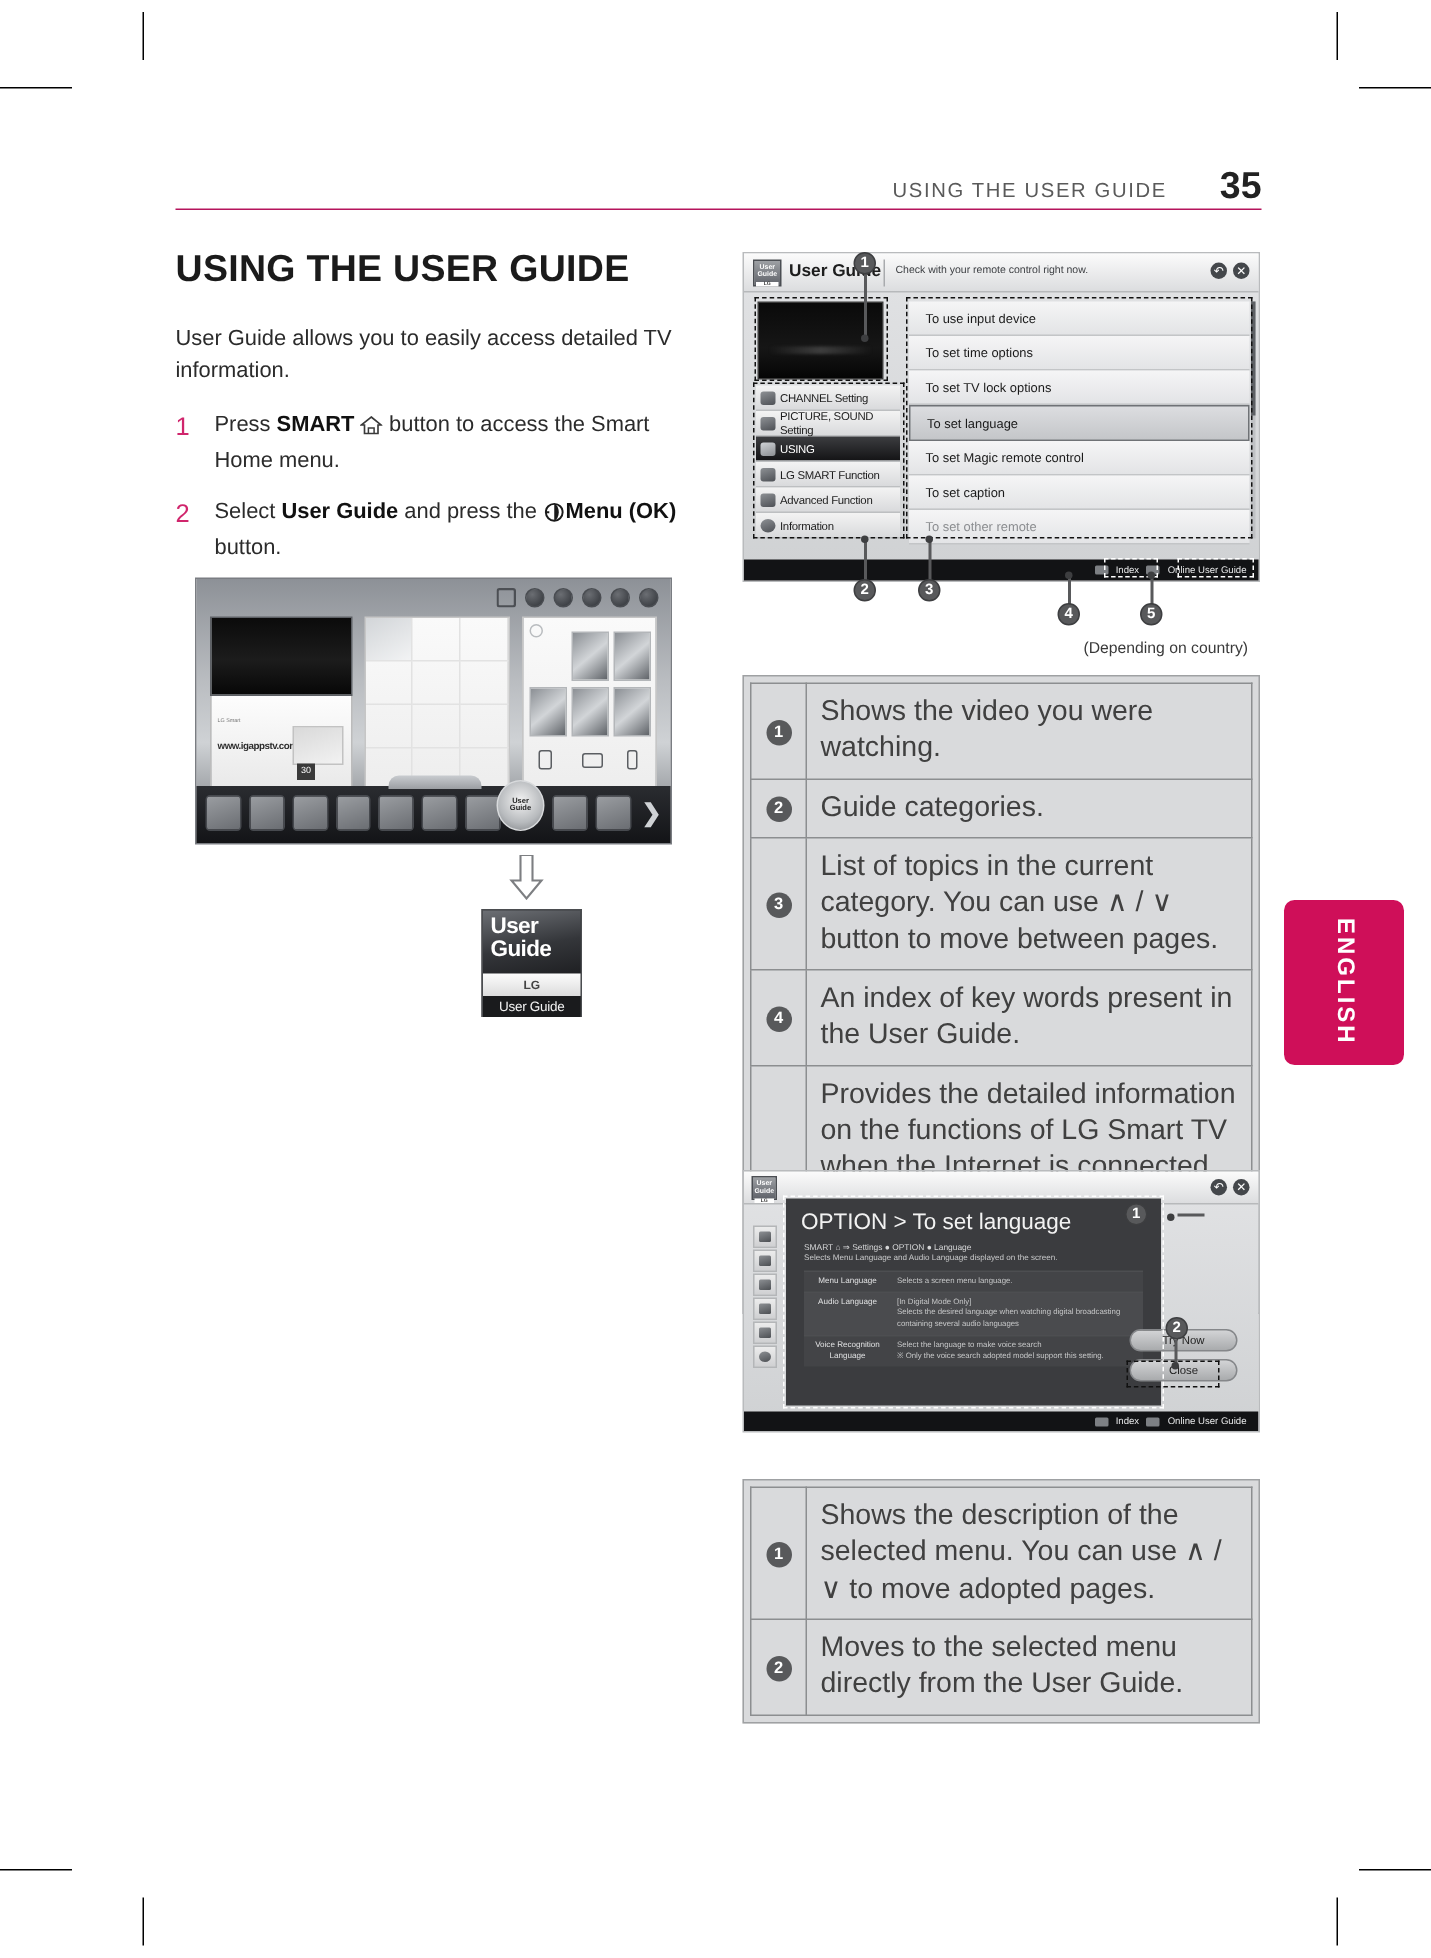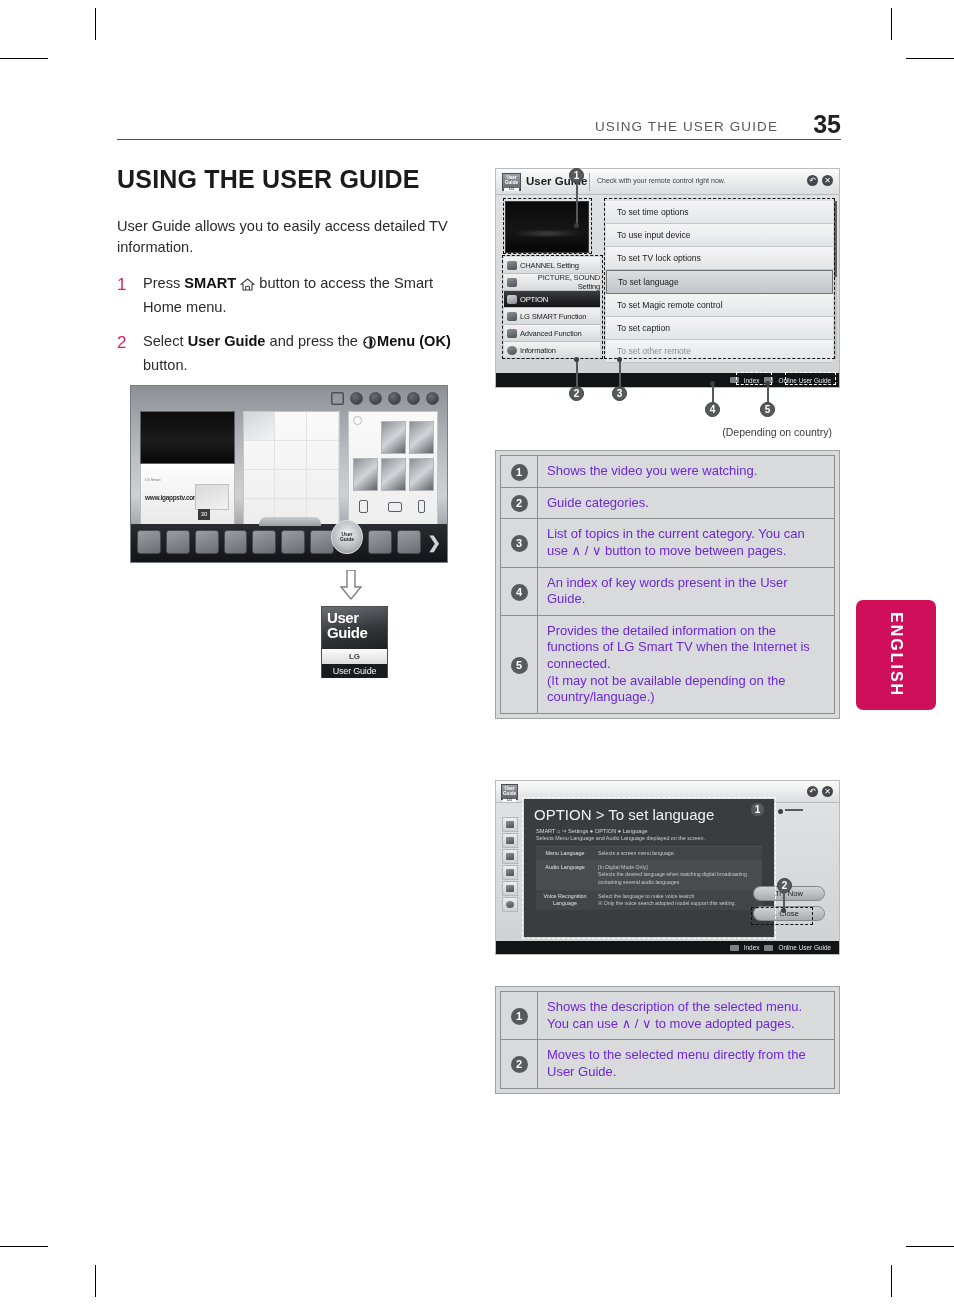--- a/index.html
+++ b/index.html
@@ -171,21 +171,21 @@
     background:linear-gradient(180deg,#0a0a0a,#161616 60%,#050505);
     border:1px solid #3a3a3a;
   }
   .tv-preview .gleam{ position:absolute; left:8%; top:58%; width:84%; height:5px;
             background:linear-gradient(90deg,transparent,#3e3e3e,transparent); filter:blur(1px);}
   .tv-nav { position:absolute; left:8px; top:62px; width:96px; }
   .tv-navitem {
     height:17px; display:flex; align-items:center; gap:3px; padding-left:3px;
     background:linear-gradient(180deg,#f3f3f3,#d9dadc);
     border-bottom:1px solid #bdbfc1;
-    font-size:7.6px; color:#1e1e1e; letter-spacing:-0.2px;text-align:right;
+    font-size:7.6px; color:#1e1e1e; letter-spacing:-0.2px;
   }
   .tv-navitem.sel { background:linear-gradient(180deg,#3c3d40,#141416); color:#fff; }
   .navico { width:10px; height:9px; flex:0 0 10px;
             background:linear-gradient(160deg,#8e9195,#4d5055); border-radius:2px; }
   .tv-navitem.sel .navico { background:linear-gradient(160deg,#cfd2d6,#8b8e92); }
 
   .tv-list { position:absolute; left:110px; top:6px; right:6px; }
   .tv-topic {
     height:23px; display:flex; align-items:center; padding-left:11px;
     background:linear-gradient(180deg,#f5f5f6,#e3e4e6);
@@ -225,21 +225,21 @@
   .depend { position:absolute; right:8px; top:258px; font-size:10.5px; color:#3a3a3a; }
 
   
   .legend {
     position:absolute; left:0; width:345px;
     background:#d9dadc; border:1px solid #9fa1a3; padding:4px;
   }
   .legend table { width:100%; border-collapse:collapse; background:#d9dadc; }
   .legend td { border:1px solid #8c8e90; vertical-align:middle; background:#d9dadc; }
   .legend td.n { width:37px; text-align:center; }
-  .legend td.t { padding:7px 9px; font-size:13px; line-height:1.28; color:#6d28d9; }
+  .legend td.t { padding:7px 9px; font-size:19px; line-height:1.28; color:#404040; }
   .numcirc {
     display:inline-block; width:17px; height:17px; border-radius:50%;
     background:#58595b; color:#fff; font-size:11px; font-weight:bold;
     line-height:17px; text-align:center;
   }
 
   
   .tvshot2 {
     position:relative; width:345px; height:175px;
     background:linear-gradient(180deg,#e2e3e5,#cfd1d3);
@@ -446,39 +446,39 @@
           <div class="tv-navitem">
             <span class="navico"></span>
             <span>CHANNEL Setting</span>
           </div>
           <div class="tv-navitem">
             <span class="navico"></span>
             <span>PICTURE, SOUND Setting</span>
           </div>
           <div class="tv-navitem sel">
             <span class="navico"></span>
-            <span>OPTION</span>
+            <span>USING</span>
           </div>
           <div class="tv-navitem">
             <span class="navico"></span>
             <span>LG SMART Function</span>
           </div>
           <div class="tv-navitem">
             <span class="navico"></span>
             <span>Advanced Function</span>
           </div>
           <div class="tv-navitem">
             <span class="navico" style="border-radius:50%"></span>
             <span>Information</span>
           </div>
         </div>
 
         <div class="tv-list">
+          <div class="tv-topic">To use input device</div>
           <div class="tv-topic">To set time options</div>
-          <div class="tv-topic">To use input device</div>
           <div class="tv-topic">To set TV lock options</div>
           <div class="tv-topic sel">To set language</div>
           <div class="tv-topic">To set Magic remote control</div>
           <div class="tv-topic">To set caption</div>
           <div class="tv-topic dim">To set other remote</div>
         </div>
 
         <div class="tv-scroll">
             <i></i>
           </div>

